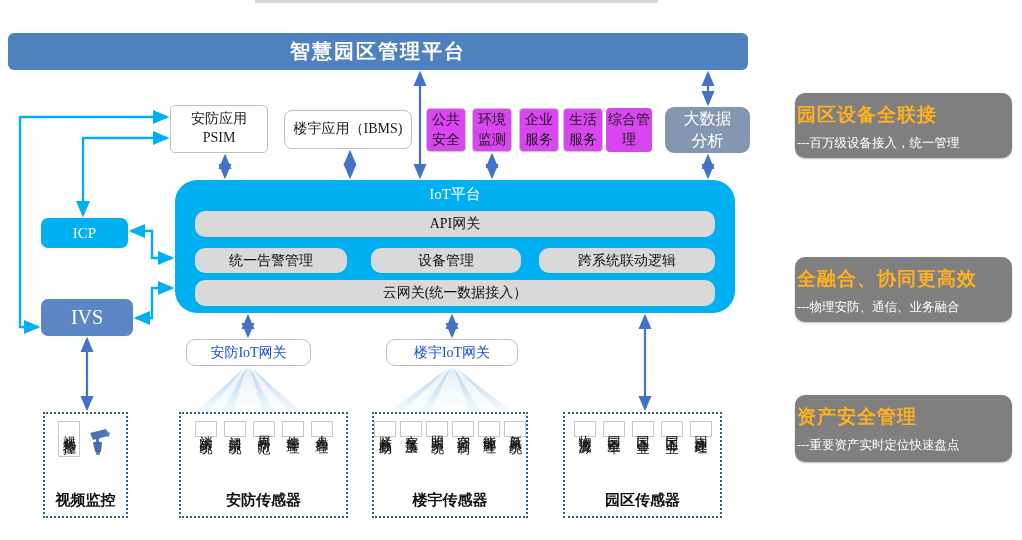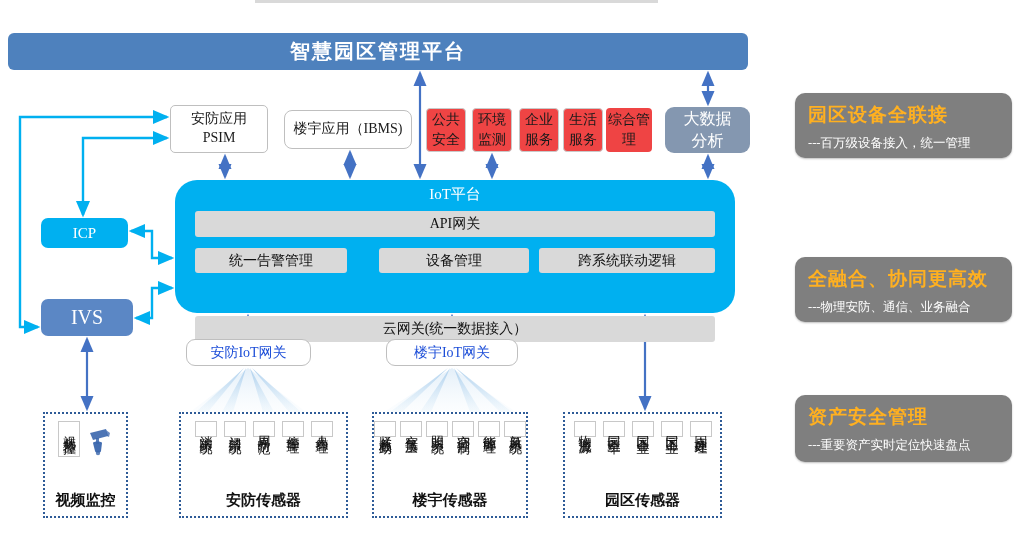--- a/index.html
+++ b/index.html
@@ -15,62 +15,62 @@
             color:#fff; font-size:20px; font-weight:bold; display:flex; align-items:center; justify-content:center;
             letter-spacing:2px; z-index:2; }
 
   .whitebox { background:#fff; border:1px solid #bfbfbf; border-radius:5px; color:#1a1a1a;
               display:flex; flex-direction:column; align-items:center; justify-content:center;
               font-size:14px; line-height:1.35; z-index:2; }
 
   .psim { left:170px; top:105px; width:98px; height:48px; }
   .ibms { left:284px; top:110px; width:128px; height:39px; border-radius:8px; }
 
-  .svc { top:108px; height:44px; width:40px; background:#ef4444; border:1px solid #c9c9c9; border-radius:4px;
+  .svc { top:108px; height:44px; width:40px; background:#d946ef; border:1px solid #c9c9c9; border-radius:4px;
          display:flex; align-items:center; justify-content:center; text-align:center;
          font-size:14px; line-height:1.4; color:#1a1a1a; z-index:2; padding:0 1px; }
   .svc.noborder { border:none; width:46px; }
 
   .bigdata { left:665px; top:107px; width:85px; height:46px; background:#8497b0; border-radius:9px;
              color:#fff; font-size:16px; line-height:1.4; display:flex; flex-direction:column;
              align-items:center; justify-content:center; z-index:2; }
 
   .icp { left:41px; top:218px; width:87px; height:30px; background:#00b0f0; border-radius:7px;
          color:#fff; font-size:15px; display:flex; align-items:center; justify-content:center; z-index:2; }
   .ivs { left:41px; top:299px; width:92px; height:37px; background:#5b87c5; border-radius:7px;
          color:#fff; font-size:20px; display:flex; align-items:center; justify-content:center; z-index:2; }
 
   .iot { left:175px; top:180px; width:560px; height:133px; background:#00b0f0; border-radius:22px; z-index:2; }
   .iot-title { position:absolute; top:5px; left:0; width:100%; text-align:center; color:#fff; font-size:15px; }
-  .graybar { position:absolute; background:#d9d9d9; border-radius:3px; color:#111; font-size:14px;
+  .graybar { position:absolute; background:#d9d9d9; border-radius:10px; color:#111; font-size:14px;
              display:flex; align-items:center; justify-content:center; }
   .api-bar   { left:20px; top:31px;  width:520px; height:26px; }
   .mod-1     { left:20px; top:68px;  width:152px; height:25px; }
-  .mod-2     { left:196px; top:68px; width:150px; height:25px;margin-left:8px; }
+  .mod-2     { left:196px; top:68px; width:150px; height:25px; }
   .mod-3     { left:364px; top:68px; width:176px; height:25px; }
-  .cloud-bar { left:20px; top:100px; width:520px; height:26px;margin-top:36px; }
+  .cloud-bar { left:20px; top:100px; width:520px; height:26px; }
 
   .gw { background:#fff; border:1px solid #bfbfbf; border-radius:9px; color:#1d4ed8; font-size:14px;
         display:flex; align-items:center; justify-content:center; z-index:2; }
   .gw1 { left:186px; top:339px; width:125px; height:27px; }
   .gw2 { left:386px; top:339px; width:132px; height:27px; }
 
   .group { border:2px dotted #2e5b97; background:transparent; z-index:2; }
   .g0 { left:43px;  top:412px; width:85px;  height:106px; }
   .g1 { left:179px; top:412px; width:169px; height:106px; }
   .g2 { left:372px; top:412px; width:156px; height:106px; }
   .g3 { left:563px; top:412px; width:159px; height:106px; }
   .cols { display:flex; justify-content:center; gap:7px; margin-top:7px; }
   .vcol { writing-mode:vertical-lr; text-orientation:upright; font-size:13px; color:#111;
           border:1px solid #c8c8c8; background:#fff; padding:3px 1px; letter-spacing:2px; }
   .glabel { position:absolute; bottom:6px; left:0; width:100%; text-align:center;
             font-size:15px; font-weight:bold; color:#111; }
   .cam { position:relative; width:26px; height:30px; margin-top:6px; }
 
-  .hl { left:795px; width:217px; background:#7f7f7f; border-radius:10px; padding:9px 13px; z-index:2;
+  .hl { left:795px; width:217px; background:#7f7f7f; border-radius:10px; padding:9px 2px; z-index:2;
         box-shadow:0 1px 2px rgba(0,0,0,.25); }
   .hl1 { top:93px;  height:65px; }
   .hl2 { top:257px; height:65px; }
   .hl3 { top:395px; height:67px; }
   .hl-title { color:#ffb020; font-size:19px; font-weight:bold; letter-spacing:1px; }
   .hl-desc  { color:#fff; font-size:12.5px; margin-top:7px; }
 
   svg.overlay { position:absolute; left:0; top:0; z-index:1; pointer-events:none; }
 </style>
 </head>

